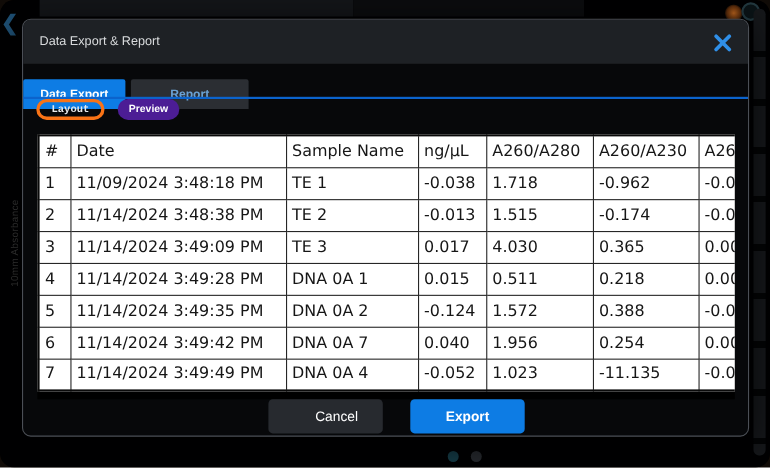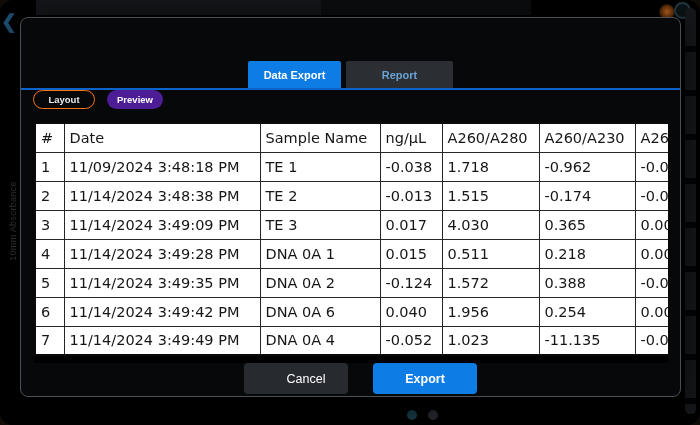--- a/index.html
+++ b/index.html
@@ -62,41 +62,41 @@
     display:flex; align-items:center;
     padding:0 15px;
   }
   .titlebar .title { color:#d9dbdd; font-size:11.5px; }
   .close-btn {
     position:absolute; right:11px; top:9px; width:24px; height:24px;
     display:flex; align-items:center; justify-content:center; cursor:pointer;
   }
 
   .tabs-row {
-    position:absolute; left:0; top:43px; right:0; height:27px;
-    display:flex; justify-content:center; gap:5px;
+    position:absolute; left:0; top:54px; right:0; height:27px;
+    display:flex; gap:5px;
   }
   .tab {
     min-width:93px; height:27px;
     display:flex; align-items:center; justify-content:center;
     font-size:11px; font-weight:bold;
     border-radius:2px 2px 0 0;
     padding:0 14px; cursor:pointer;
   }
   .tab.active { background:#0d7ce4; color:#ffffff; }
   .tab.inactive { background:#2b2e33; color:#6aa2d4; min-width:107px; }
   .tab-underline { position:absolute; left:0; top:70px; right:0; height:2px; background:#0b63cc; }
 
   .toggle-row { position:absolute; left:12px; top:72px; height:19px; display:flex; gap:12px; }
   .pill {
     height:19px; border-radius:10px;
     display:flex; align-items:center; justify-content:center;
     font-size:9.5px; font-weight:bold; cursor:pointer;
   }
-  .pill.outline { width:62px; border:1px solid #f97316; color:#e9eaeb; background:transparent; }
+  .pill.outline { width:62px; border:3px solid #f97316; color:#e9eaeb; background:transparent;font-family:Liberation Mono, monospace; }
   .pill.filled  { width:56px; background:#4c1d95; color:#ffffff; }
 
   .table-wrap {
     position:absolute; left:13px; top:104px; width:634px; height:241px;
     overflow:hidden; background:#000;
   }
   table.preview {
     table-layout:fixed; width:660px;
     border-collapse:collapse;
     background:#ffffff;
@@ -133,20 +133,28 @@
   <div class="bg-back-chevron">❮</div>
   <div class="bg-vert-label">10mm Absorbance</div>
   <div class="bg-orange-glow"></div>
   <div class="bg-help-circle"></div>
   <div class="bg-right-rail"></div>
   <div class="bg-dot d1"></div>
   <div class="bg-dot d2"></div>
 
   <div class="dialog">
 
+    <div class="titlebar">
+      <span class="title">Data Export &amp; Report</span>
+      <span class="close-btn">
+        <svg width="20" height="20" viewBox="0 0 20 20">
+          <path d="M4 4 L16 16 M16 4 L4 16" stroke="#2f8fe8" stroke-width="3.4" stroke-linecap="round" fill="none"></path>
+        </svg>
+      </span>
+    </div>
 
     <div class="tabs-row">
       <div class="tab active">Data Export</div>
       <div class="tab inactive">Report</div>
     </div>
     <div class="tab-underline"></div>
 
     <div class="toggle-row">
       <div class="pill outline">Layout</div>
       <div class="pill filled">Preview</div>
@@ -216,21 +224,21 @@
             <td>11/14/2024 3:49:35 PM</td>
             <td>DNA 0A 2</td>
             <td>-0.124</td>
             <td>1.572</td>
             <td>0.388</td>
             <td>-0.0</td>
           </tr>
           <tr>
             <td>6</td>
             <td>11/14/2024 3:49:42 PM</td>
-            <td>DNA 0A 6</td>
+            <td>DNA 0A 7</td>
             <td>0.040</td>
             <td>1.956</td>
             <td>0.254</td>
             <td>0.00</td>
           </tr>
           <tr>
             <td>7</td>
             <td>11/14/2024 3:49:49 PM</td>
             <td>DNA 0A 4</td>
             <td>-0.052</td>

